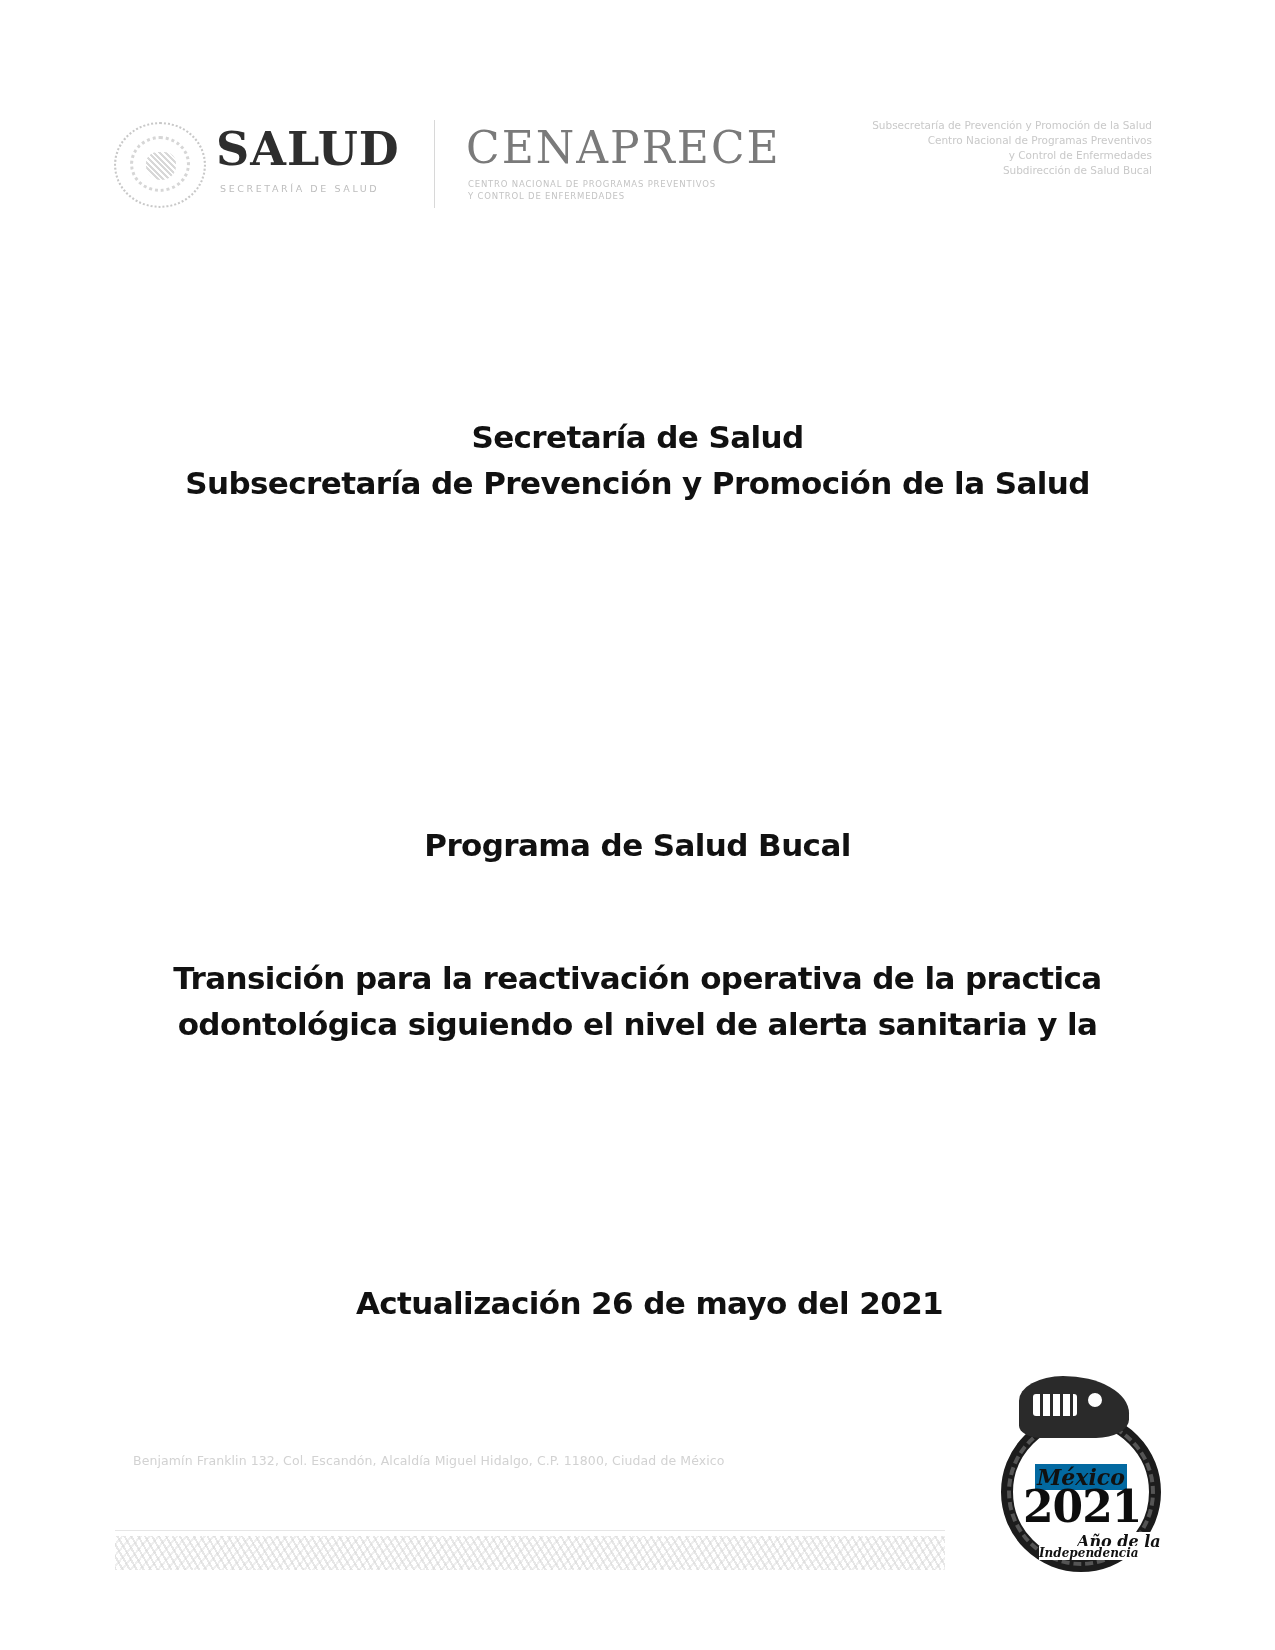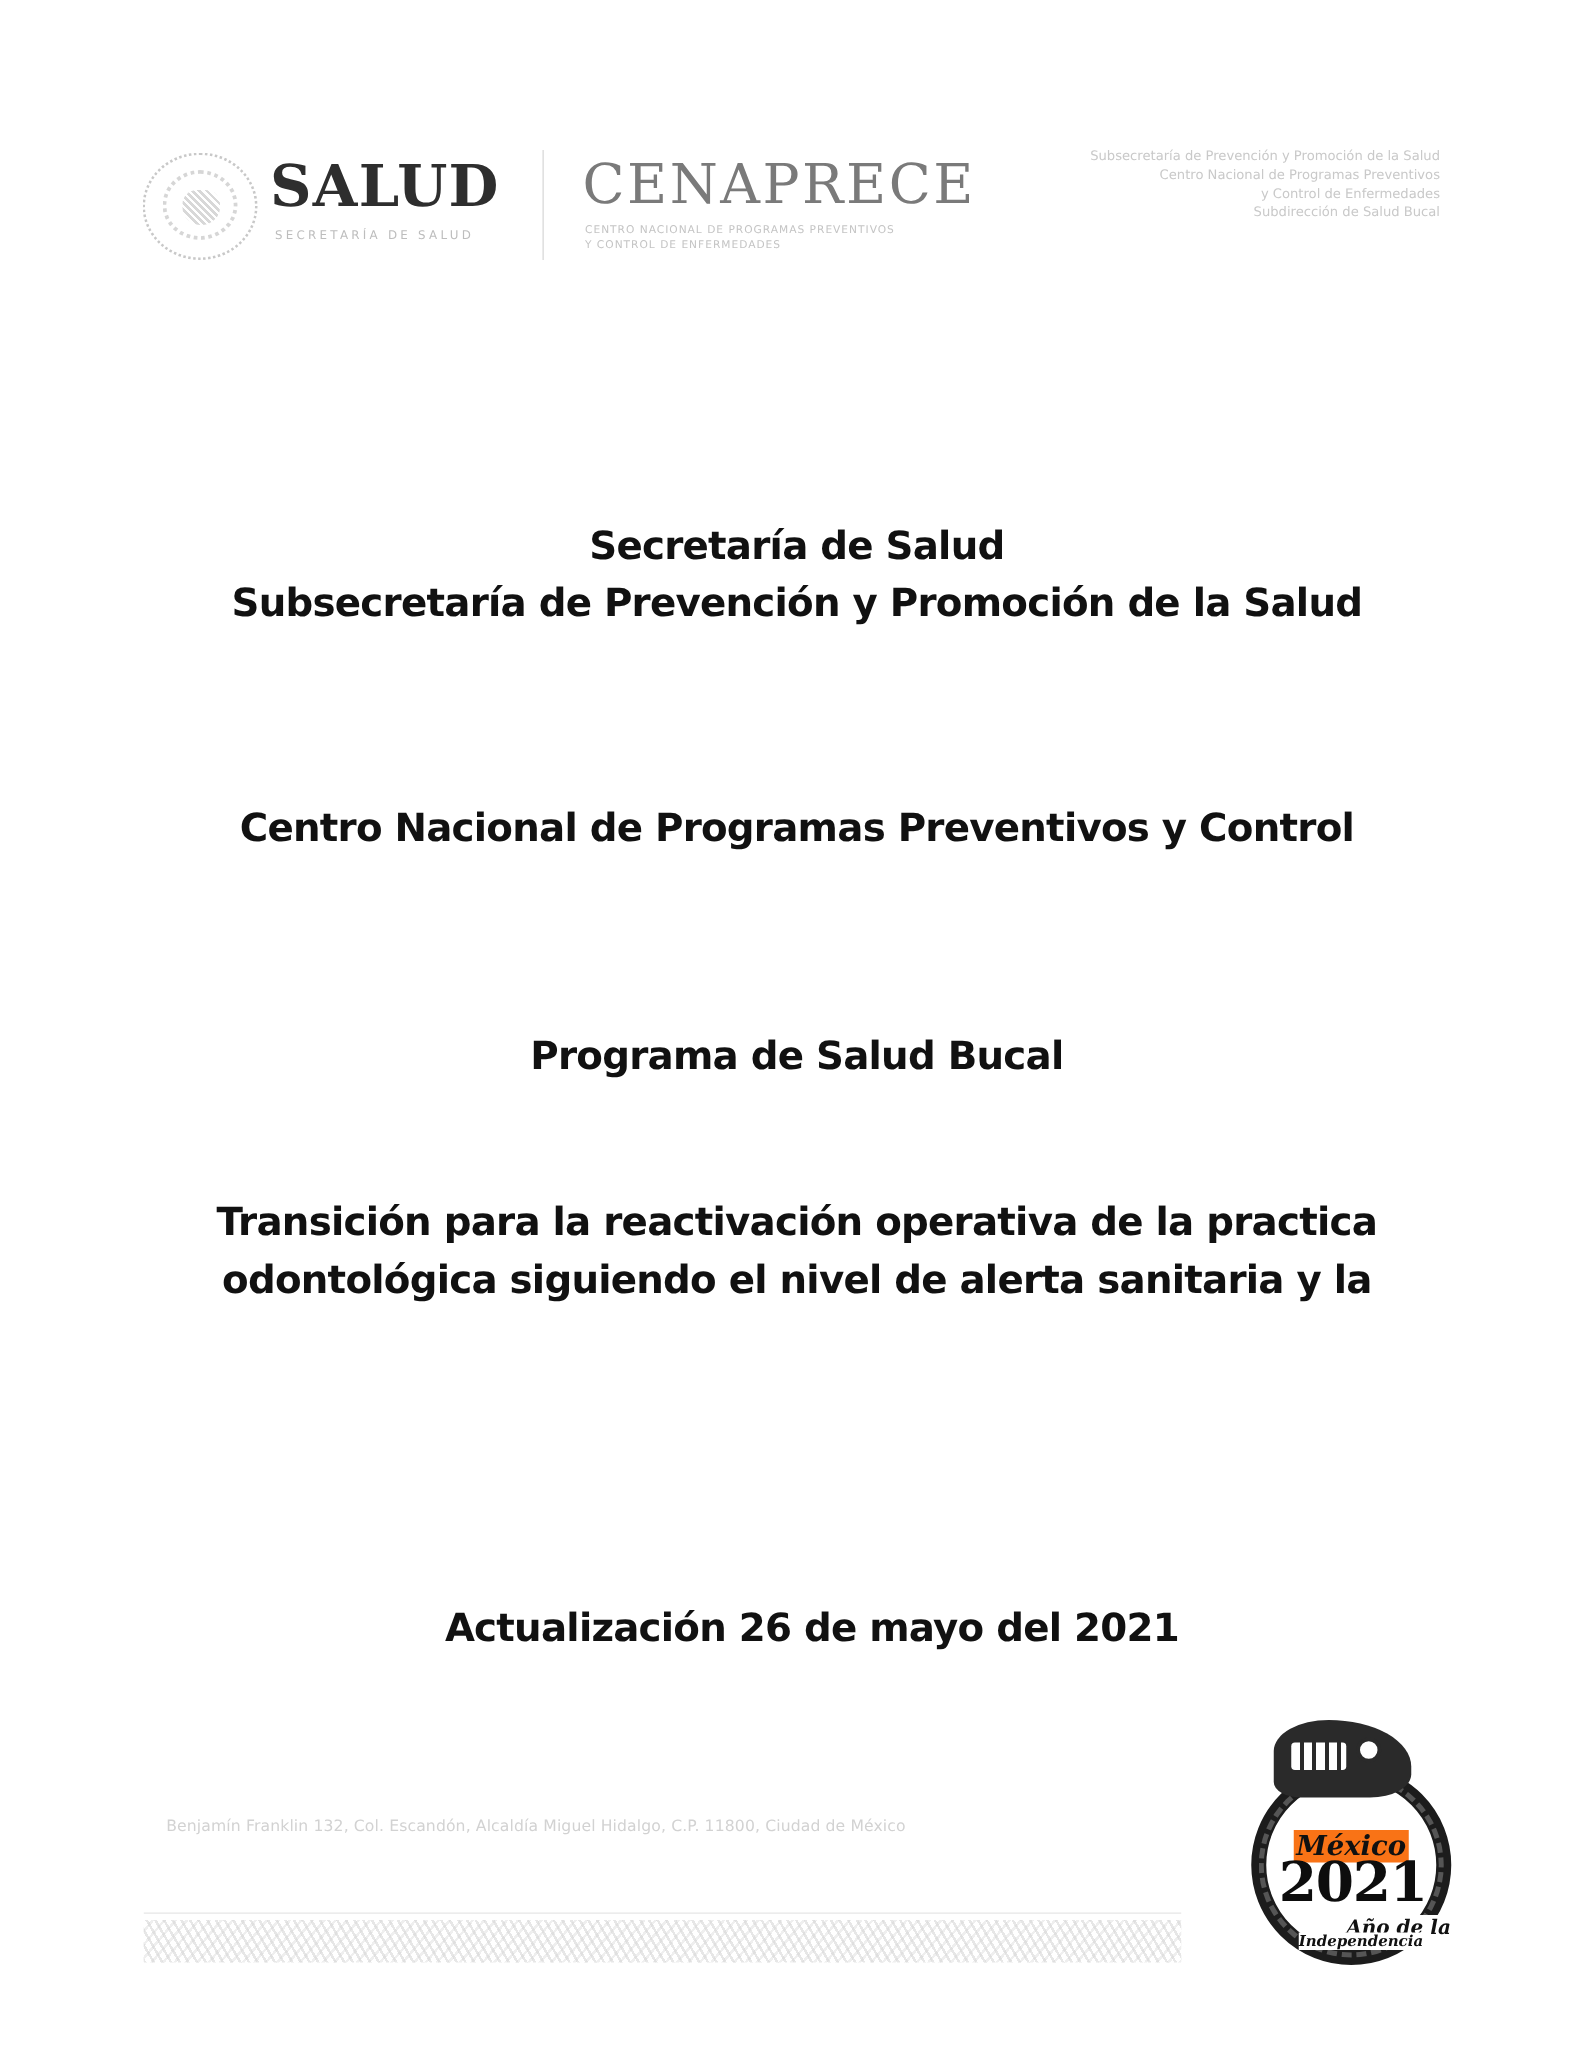--- a/index.html
+++ b/index.html
@@ -50,21 +50,21 @@
                  background: radial-gradient(circle, #fff 62%, transparent 63%); }
   .emblem-ring::before { content: ""; position: absolute; inset: -6px; border-radius: 50%;
                  border: 4px dashed #555; }
   .emblem-head { position: absolute; left: 24px; top: 4px; width: 110px; height: 62px;
                  background: #2a2a2a; border-radius: 40% 60% 30% 20%; }
   .emblem-head::before { content: ""; position: absolute; left: 14px; top: 18px; width: 44px; height: 22px;
                  background: repeating-linear-gradient(90deg,#fff 0 7px,#2a2a2a 7px 10px); border-radius: 3px; }
   .emblem-head::after { content: ""; position: absolute; left: 66px; top: 14px; width: 14px; height: 14px;
                  border-radius: 50%; background: #fff; border: 3px solid #2a2a2a; }
   .emblem-mexico { position: absolute; left: 40px; top: 92px; font-family: "DejaVu Serif", serif;
-                 font-style: italic; font-weight: bold; font-size: 22px; color: #111; background:#f97316; padding: 0 2px; }
+                 font-style: italic; font-weight: bold; font-size: 22px; color: #111; background:#0369a1; padding: 0 2px; }
   .emblem-year { position: absolute; left: 28px; top: 112px; font-family: "DejaVu Serif", serif;
                  font-weight: bold; font-size: 44px; color: #0d0d0d; line-height: 46px; letter-spacing: -1px; }
   .emblem-tag1 { position: absolute; left: 82px; top: 160px; font-family: "DejaVu Serif", serif;
                  font-style: italic; font-weight: bold; font-size: 16px; color: #111; background:#fff; }
   .emblem-tag2 { position: absolute; left: 44px; top: 174px; font-family: "DejaVu Serif", serif;
                  font-style: italic; font-weight: bold; font-size: 12px; color: #111; background:#fff; }
 </style>
 </head>
 <body>
 
@@ -82,21 +82,20 @@
   <div>Centro Nacional de Programas Preventivos</div>
   <div>y Control de Enfermedades</div>
   <div>Subdirección de Salud Bucal</div>
 </div>
 
 <div class="abs title t1">
   <span>Secretaría de Salud</span>
   <span>Subsecretaría de Prevención y Promoción de la Salud</span>
 </div>
 <div class="abs title t2" style="font-weight:600;">
-  <span>Centro Nacional de Programas Preventivos y Control</span>
 </div>
 <div class="abs title t3" style="font-weight:600;">
   <span>Programa de Salud Bucal</span>
 </div>
 <div class="abs title t4">
   <span>Transición para la reactivación operativa de la practica</span>
   <span>odontológica siguiendo el nivel de alerta sanitaria y la</span>
 </div>
 <div class="abs title t5" style="font-weight:600;padding-left:12px;">
   <span>Actualización 26 de mayo del 2021</span>

